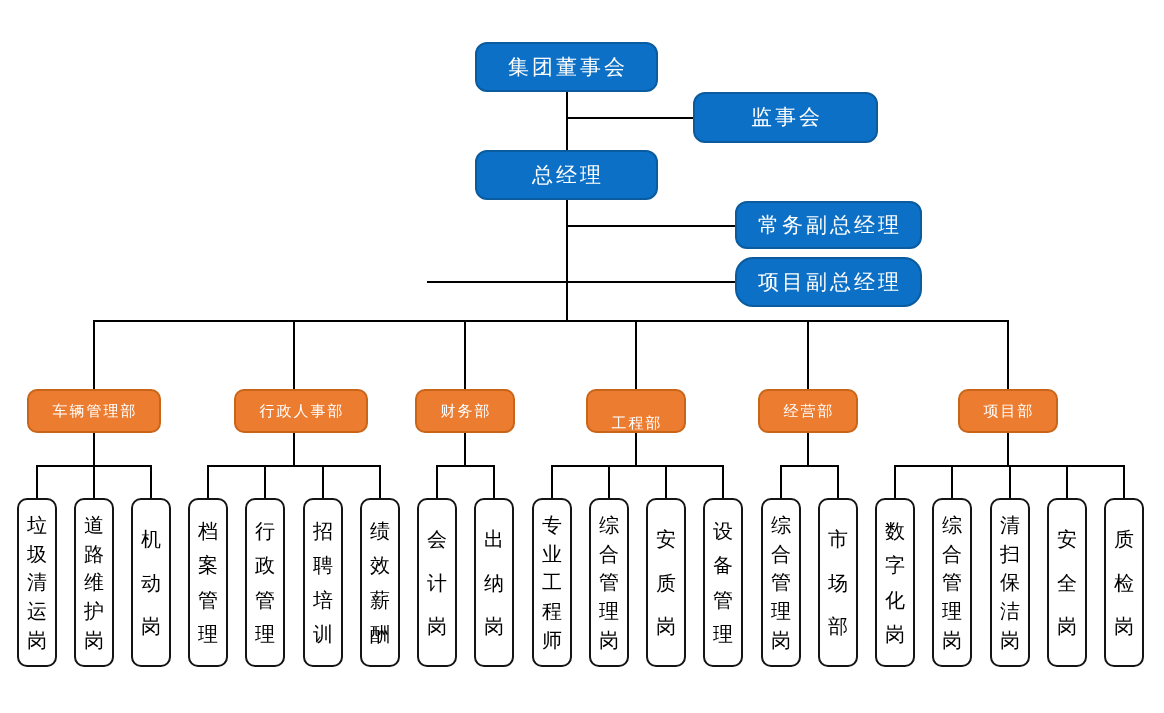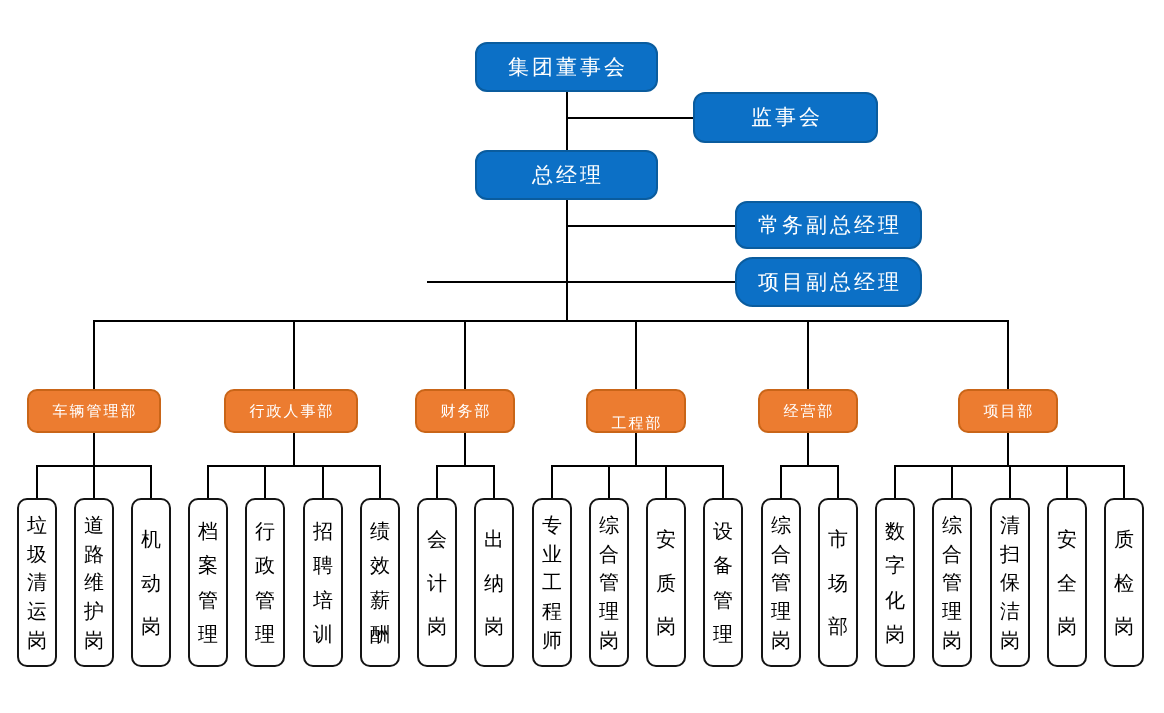--- a/index.html
+++ b/index.html
@@ -83,21 +83,21 @@
   <div class="node bluebox" style="left:735px;top:201px;width:187px;height:48px;">
     <span class="nlabel">常务副总经理</span>
   </div>
   <div class="node bluebox" style="left:735px;top:257px;width:187px;height:50px;border-radius:18px;">
     <span class="nlabel">项目副总经理</span>
   </div>
 
   <div class="node orangebox" style="left:27px;top:389px;width:134px;height:44px;">
     <span class="dlabel">车辆管理部</span>
   </div>
-  <div class="node orangebox" style="left:224px;top:389px;width:134px;height:44px;">
+  <div class="node orangebox" style="left:234px;top:389px;width:134px;height:44px;">
     <span class="dlabel">行政人事部</span>
   </div>
   <div class="node orangebox" style="left:415px;top:389px;width:100px;height:44px;">
     <span class="dlabel">财务部</span>
   </div>
   <div class="node orangebox" style="left:586px;top:389px;width:100px;height:44px;align-items:flex-end;">
     <span class="dlabel">工程部</span>
   </div>
   <div class="node orangebox" style="left:758px;top:389px;width:100px;height:44px;">
     <span class="dlabel">经营部</span>

